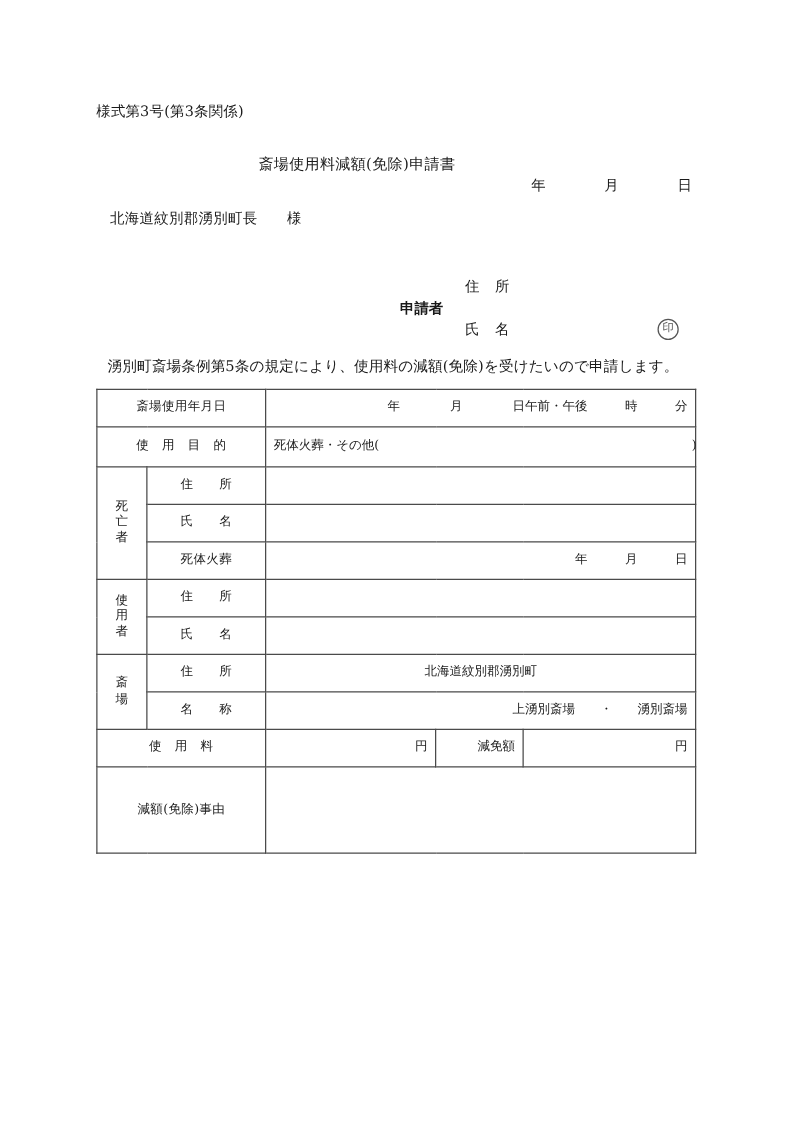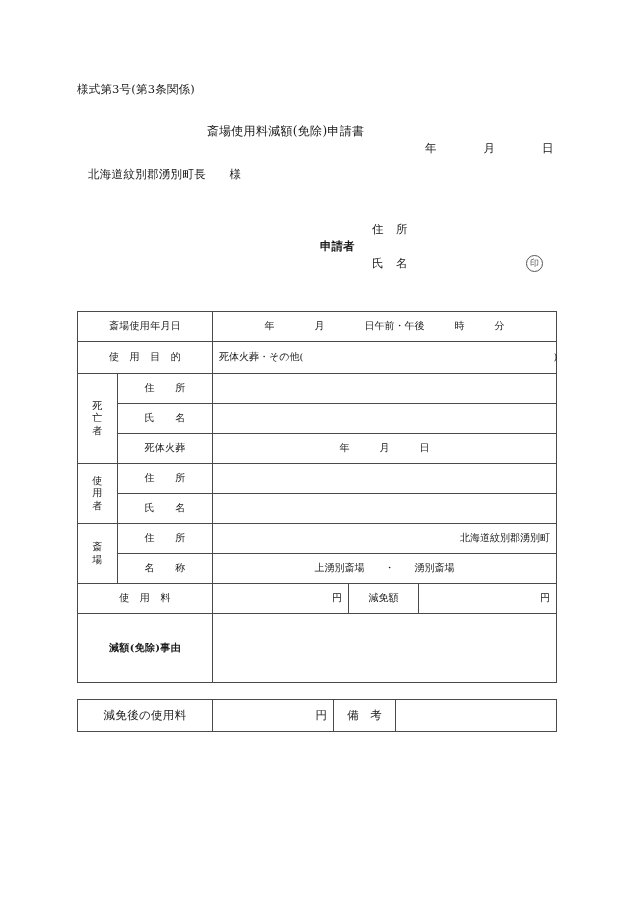--- a/index.html
+++ b/index.html
@@ -150,34 +150,34 @@
     white-space: normal;
     width: 40px;
     letter-spacing: 0.3px;
     line-height: 1.55;
     padding: 0;
   }
   .vlabel span {
     display: block;
   }
   .val-left {
+    text-align: center;
+    white-space: pre;
+  }
+  .val-center {
     text-align: right;
-    white-space: pre;
-  }
-  .val-center {
-    text-align: center;
     white-space: pre;
   }
   .val-right {
     text-align: right;
     white-space: pre;
   }
   .r-h30 { height: 29px; }
   .r-h32 { height: 31px; }
-  .r-reason { height: 68px; font-weight: bold; }
+  .r-reason { height: 68px; }
 </style>
 </head>
 <body>
 
 <div class="page">
 
   <div class="form-no">様式第3号(第3条関係)</div>
 
   <div class="doc-title">斎場使用料減額(免除)申請書</div>
 
@@ -185,20 +185,21 @@
 
   <div class="addressee">北海道紋別郡湧別町長　　様</div>
 
   <div class="applicant">
     <div class="applicant-label">申請者</div>
     <div class="applicant-addr">住　所</div>
     <div class="applicant-name">氏　名</div>
     <div class="seal-mark">印</div>
   </div>
 
+  <div class="body-text">湧別町斎場条例第5条の規定により、使用料の減額(免除)を受けたいので申請します。</div>
 
   <table class="main-table">
     <colgroup>
       <col style="width:40px">
       <col style="width:95px">
       <col style="width:136px">
       <col style="width:70px">
       <col style="width:138px">
     </colgroup>
     <tbody>
@@ -263,30 +264,14 @@
         <td class="val-right"><span></span><span>円</span></td>
       </tr>
 
       <tr>
         <td class="lbl r-reason" colspan="2">減額(免除)事由</td>
         <td class="val-left" colspan="3"></td>
       </tr>
     </tbody>
   </table>
 
-  <table class="bottom-table">
-    <colgroup>
-      <col style="width:135px">
-      <col style="width:121px">
-      <col style="width:62px">
-      <col style="width:161px">
-    </colgroup>
-    <tbody>
-      <tr>
-        <td class="lbl r-h32">減免後の使用料</td>
-        <td class="val-right"><span></span><span>円</span></td>
-        <td class="val-center">備　考</td>
-        <td class="val-left"></td>
-      </tr>
-    </tbody>
-  </table>
 
 </div>
 
 </body></html>

